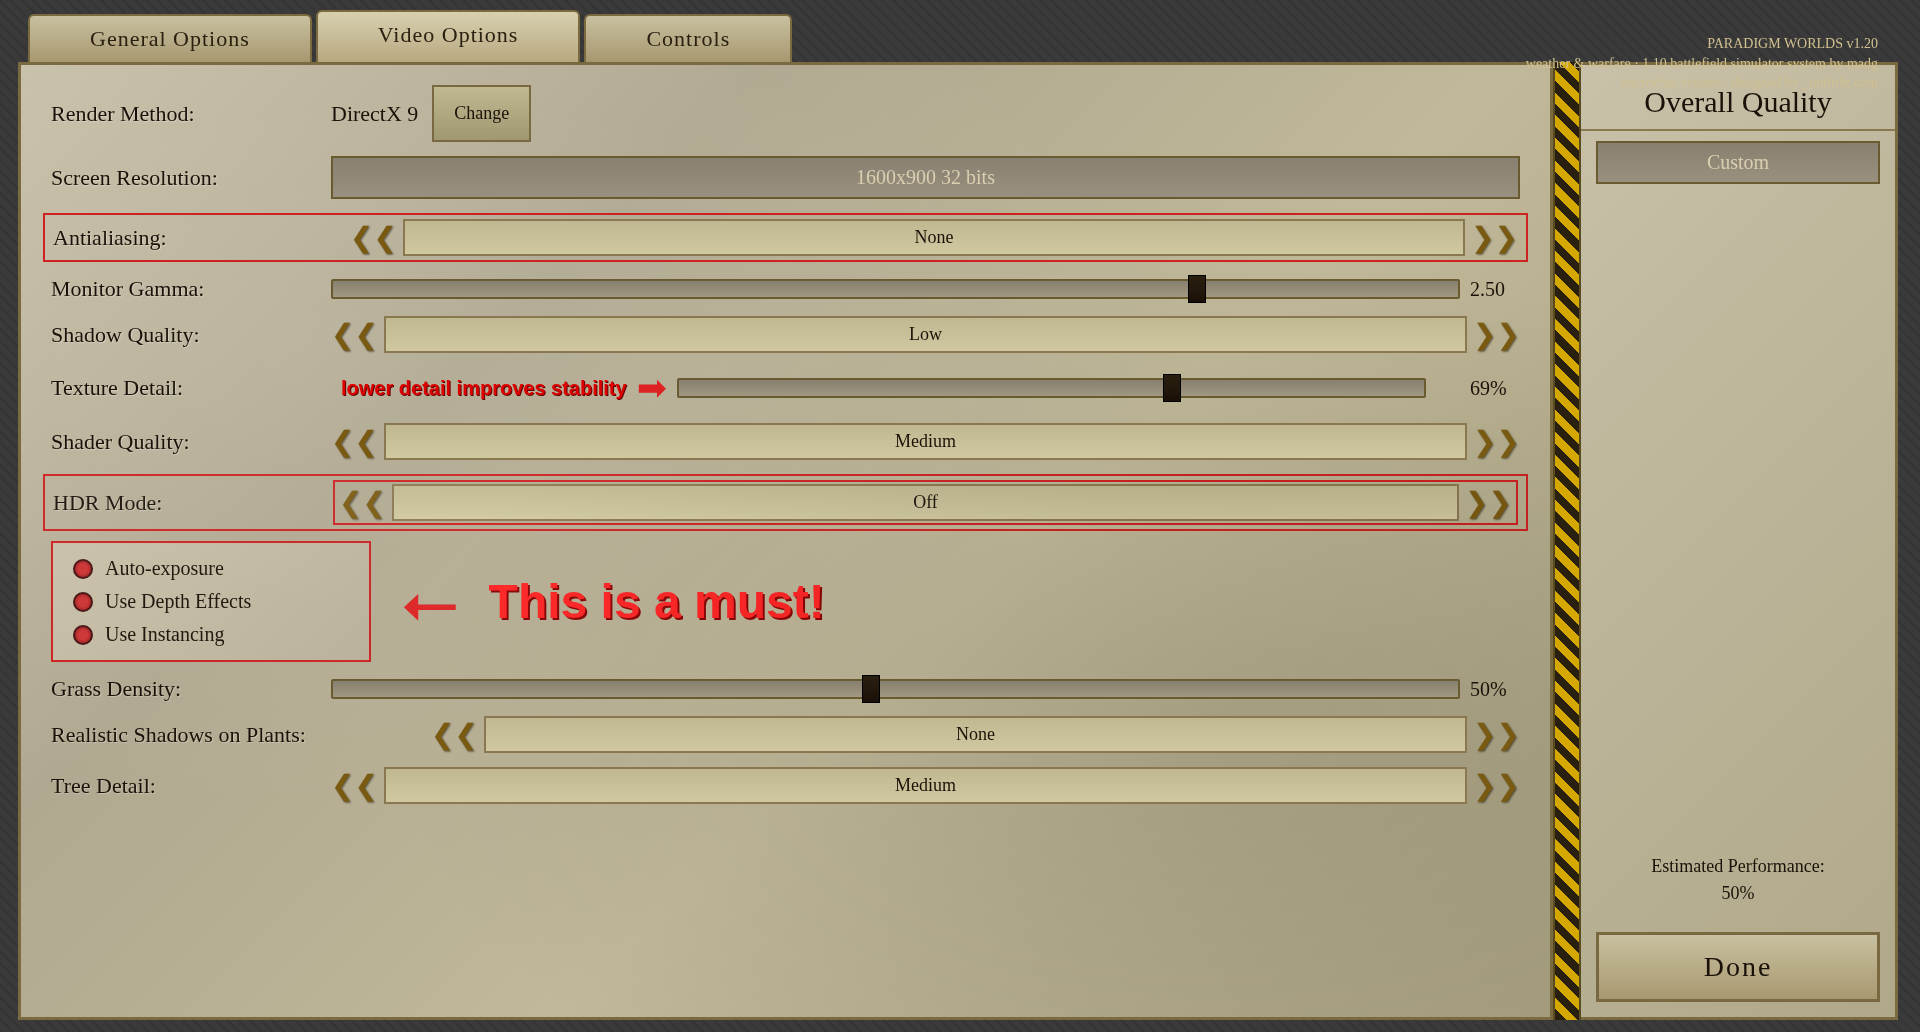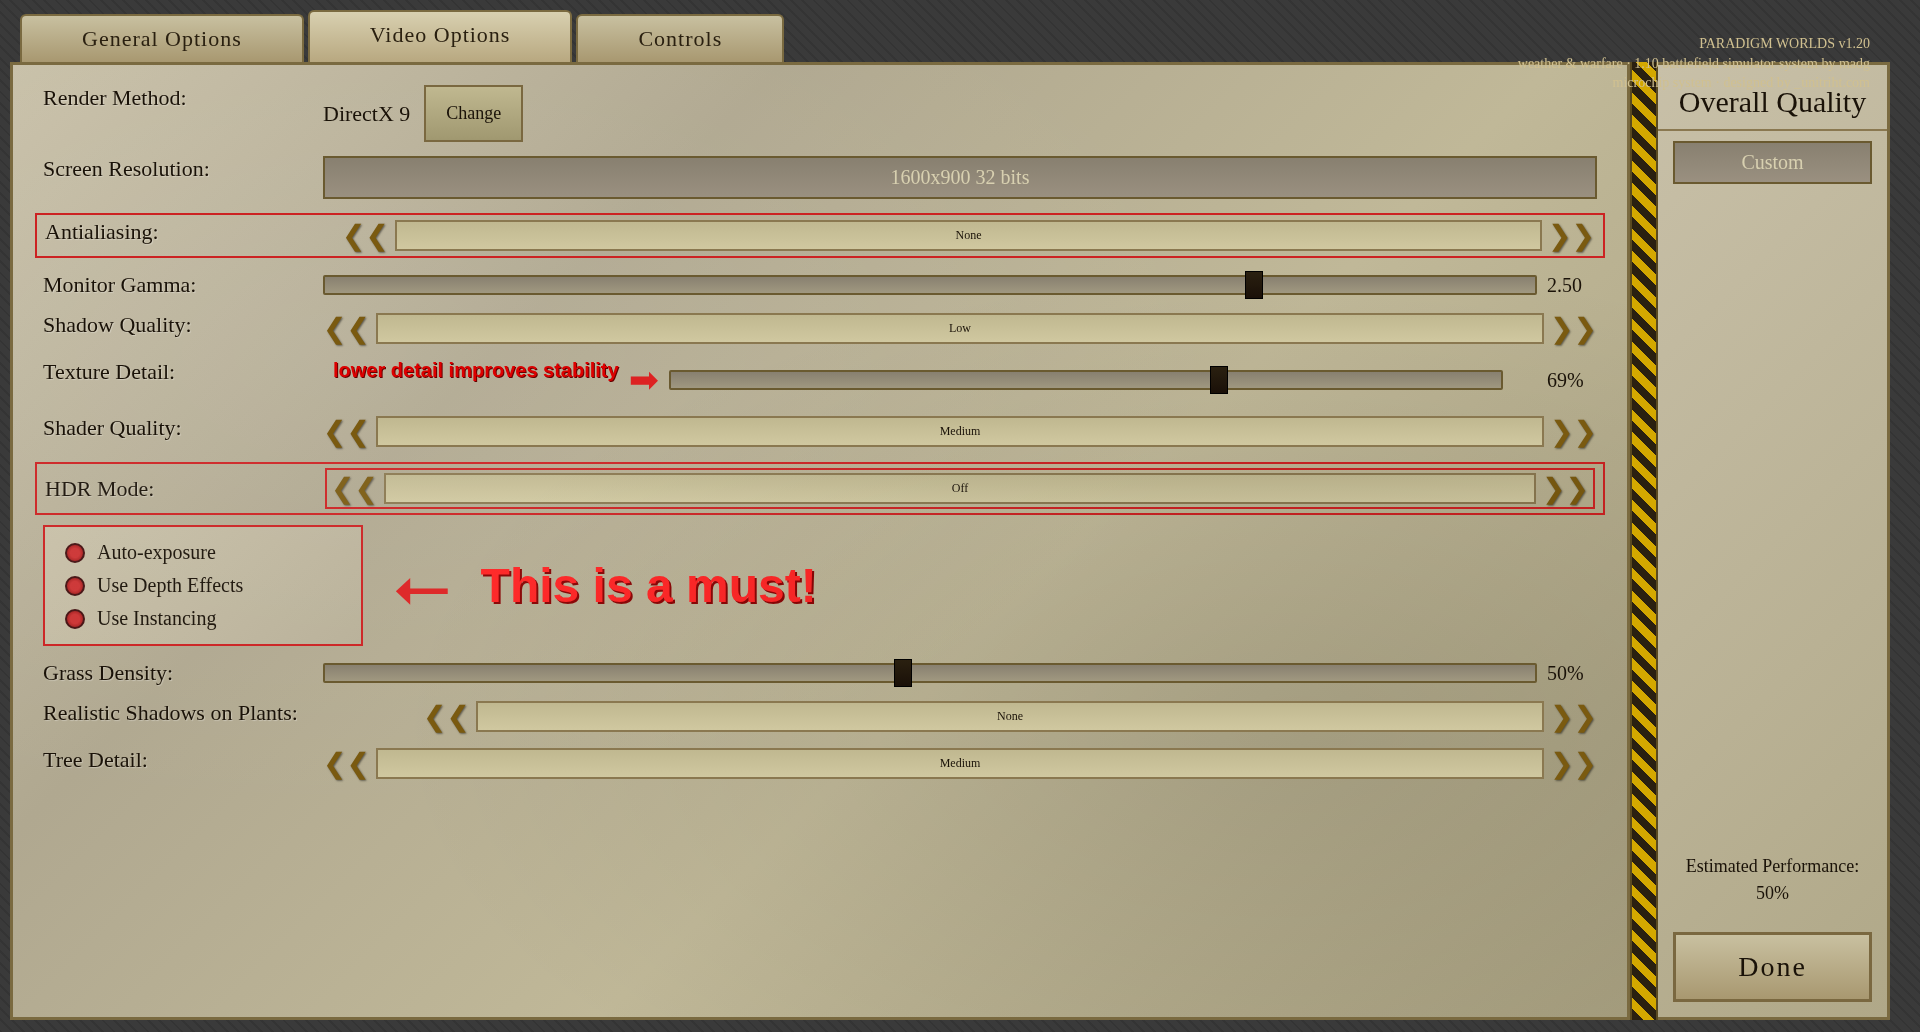--- a/index.html
+++ b/index.html
@@ -22,20 +22,21 @@
       padding: 10px;
     }
 
     
     .main-window {
       width: 1880px;
       height: 1010px;
       display: flex;
       flex-direction: column;
       position: relative;
+      margin-left: 8px;
     }
 
     
     .tab-bar {
       display: flex;
       align-items: flex-end;
       gap: 4px;
       padding: 0 10px;
       position: relative;
       z-index: 2;
@@ -94,20 +95,21 @@
       inset: 0;
       background-image:
         radial-gradient(ellipse at 20% 30%, rgba(255,255,255,0.08) 0%, transparent 50%),
         radial-gradient(ellipse at 80% 70%, rgba(0,0,0,0.1) 0%, transparent 50%);
       pointer-events: none;
     }
 
     
     .setting-row {
       display: flex;
+      align-items: center;
       margin-bottom: 14px;
       position: relative;
     }
 
     .setting-label {
       font-size: 22px;
       color: #1a1208;
       min-width: 280px;
       font-family: 'Times New Roman', Times, serif;
       text-shadow: 1px 1px 1px rgba(255,255,255,0.3);
@@ -135,21 +137,21 @@
       user-select: none;
       text-shadow: 1px 1px 2px rgba(0,0,0,0.5);
     }
 
     .value-box {
       flex: 1;
       background: linear-gradient(to bottom, #c0b890, #d0c8a0);
       border: 2px solid #8a7850;
       padding: 6px 20px;
       text-align: center;
-      font-size: 12px;
+      font-size: 18px;
       color: #1a1208;
       font-family: 'Times New Roman', Times, serif;
       min-width: 200px;
     }
 
     
     .slider-container {
       flex: 1;
       display: flex;
       align-items: center;
@@ -278,21 +280,21 @@
         45deg,
         #2a2010 0px,
         #2a2010 8px,
         #d4a800 8px,
         #d4a800 16px
       );
     }
 
     
     .right-panel {
-      width: 232px;
+      width: 317px;
       background: linear-gradient(135deg, #c8c0a8, #b0a888);
       border: 3px solid #7a6a40;
       border-left: none;
       display: flex;
       flex-direction: column;
       align-items: stretch;
       padding: 0;
     }
 
     .quality-title {

